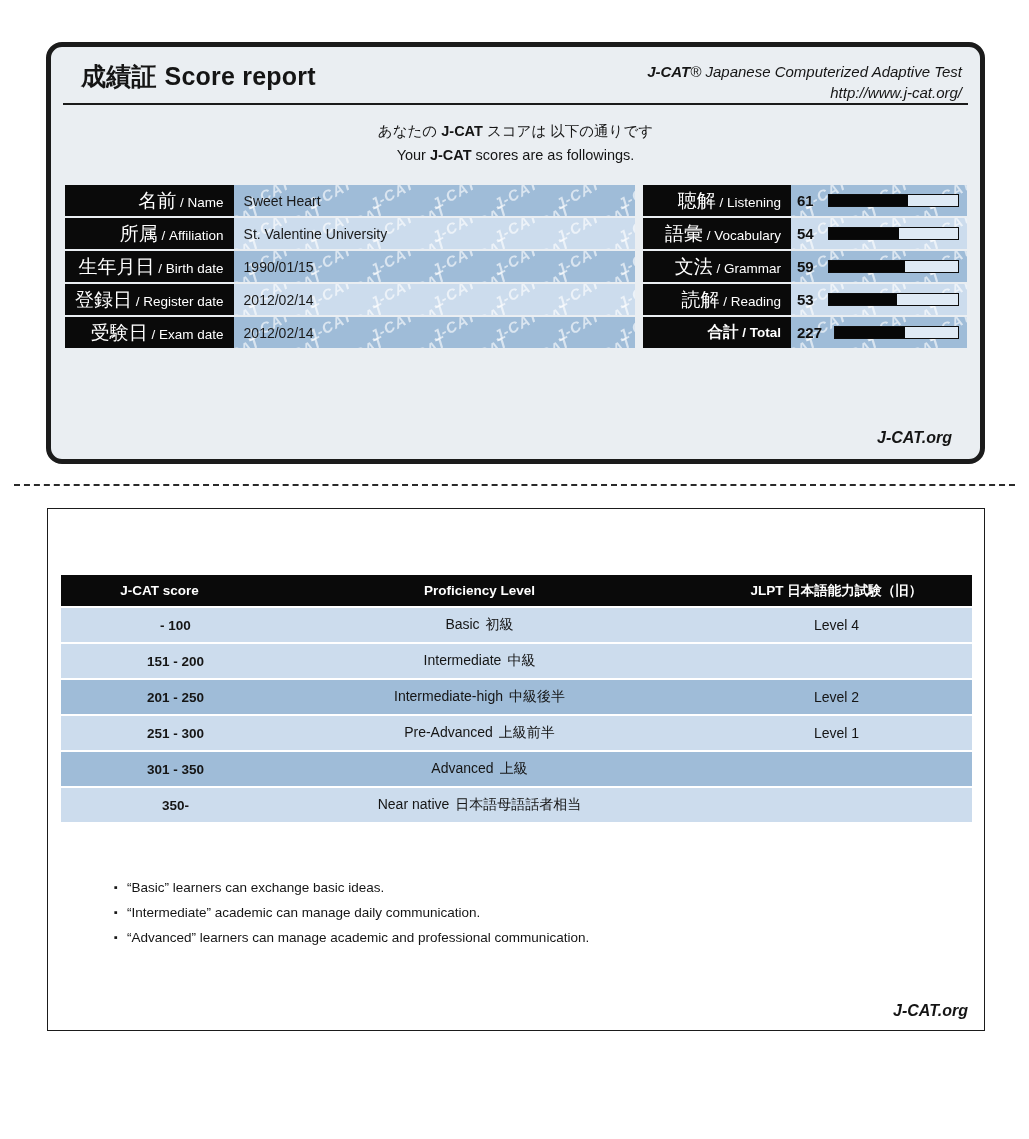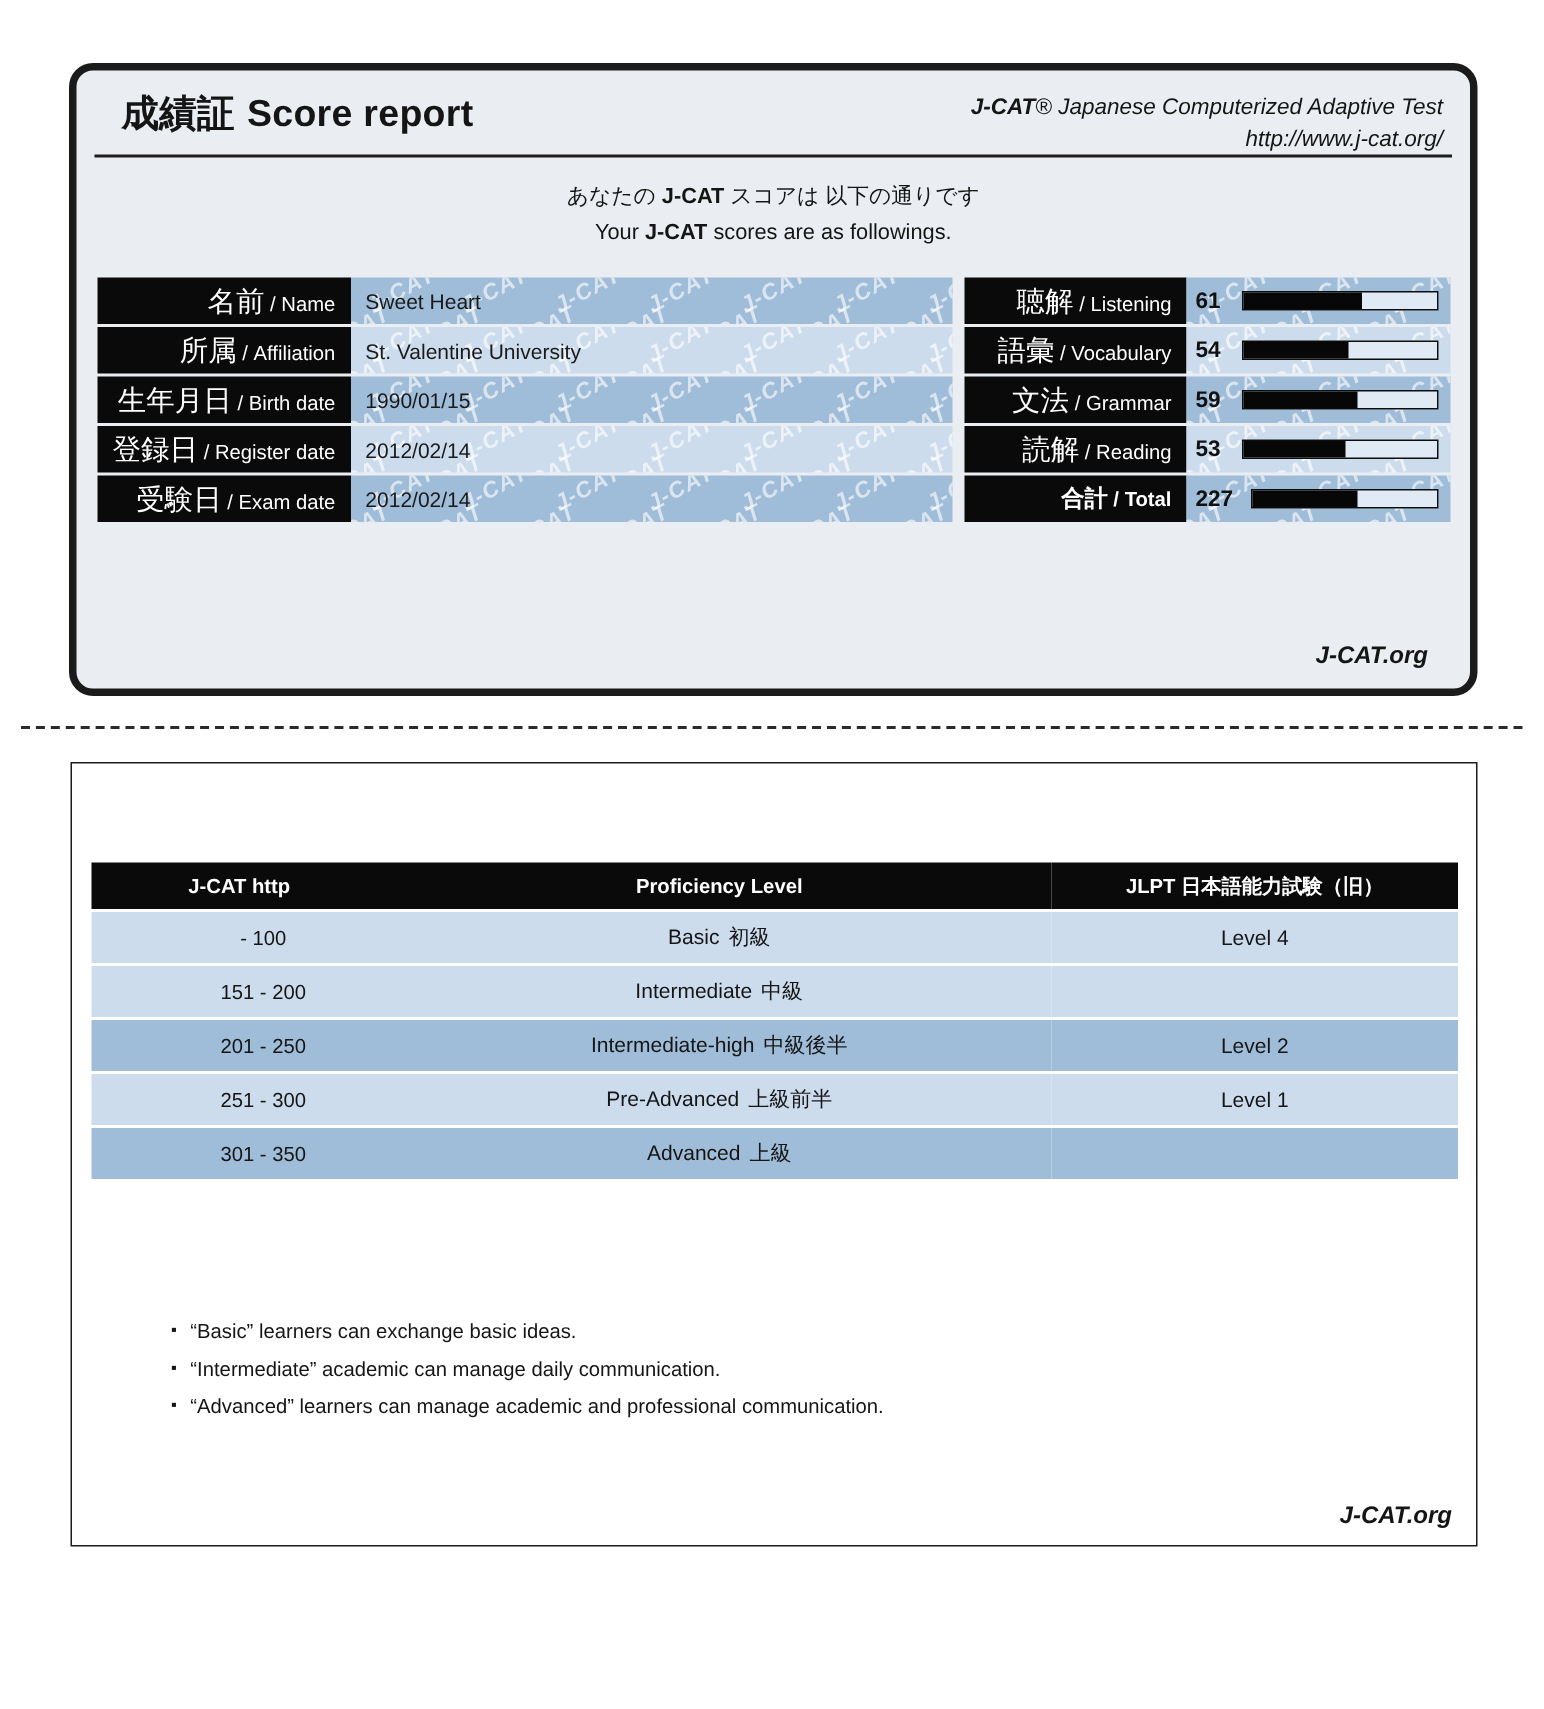--- a/index.html
+++ b/index.html
@@ -212,21 +212,21 @@
     font-size: 14px;
     padding: 0 12px;
     vertical-align: middle;
     text-align: center;
   }
   .interp-table col.c1 { width: 197px; }
   .interp-table col.c2 { width: 443px; }
   .interp-table col.c3 { width: 271px; }
   tr.r-light td { background: #ccdced; }
   tr.r-dark  td { background: #9fbcd8; }
-  td.range { font-weight: normal; font-size: 13.5px; padding-left: 44px; }
+  td.range { font-weight: bold; font-size: 13.5px; padding-left: 44px; }
   td.prof .en { margin-right: 6px; }
 
   .notes {
     position: absolute;
     left: 66px; top: 366px;
     font-size: 13.5px;
     line-height: 25px;
   }
   .notes .note { display: flex; gap: 9px; }
   .notes .bullet { font-size: 11px; line-height: 25px; }
@@ -540,21 +540,21 @@
   <div class="interp-card">
 
     <table class="interp-table">
       <colgroup>
           <col class="c1">
           <col class="c2">
           <col class="c3">
         </colgroup>
       <thead>
           <tr id="interp-head">
-            <th>J-CAT http</th>
+            <th>J-CAT score</th>
             <th>Proficiency Level</th>
             <th>JLPT 日本語能力試験（旧）</th>
           </tr>
         </thead>
       <tbody id="interp-body">
           <tr class="r-light">
             <td class="range">- 100</td>
             <td class="prof"><span class="en">Basic</span><span>初級</span></td>
             <td>Level 4</td>
           </tr>
@@ -571,20 +571,25 @@
           <tr class="r-light">
             <td class="range">251 - 300</td>
             <td class="prof"><span class="en">Pre-Advanced</span><span>上級前半</span></td>
             <td>Level 1</td>
           </tr>
           <tr class="r-dark">
             <td class="range">301 - 350</td>
             <td class="prof"><span class="en">Advanced</span><span>上級</span></td>
             <td></td>
           </tr>
+          <tr class="r-light">
+            <td class="range">350-</td>
+            <td class="prof"><span class="en">Near native</span><span>日本語母語話者相当</span></td>
+            <td></td>
+          </tr>
         </tbody>
     </table>
 
     <div class="notes" id="notes-list">
         <div class="note">
           <span class="bullet">▪</span>
           <span>“Basic” learners can exchange basic ideas.</span>
         </div>
         <div class="note">
           <span class="bullet">▪</span>

